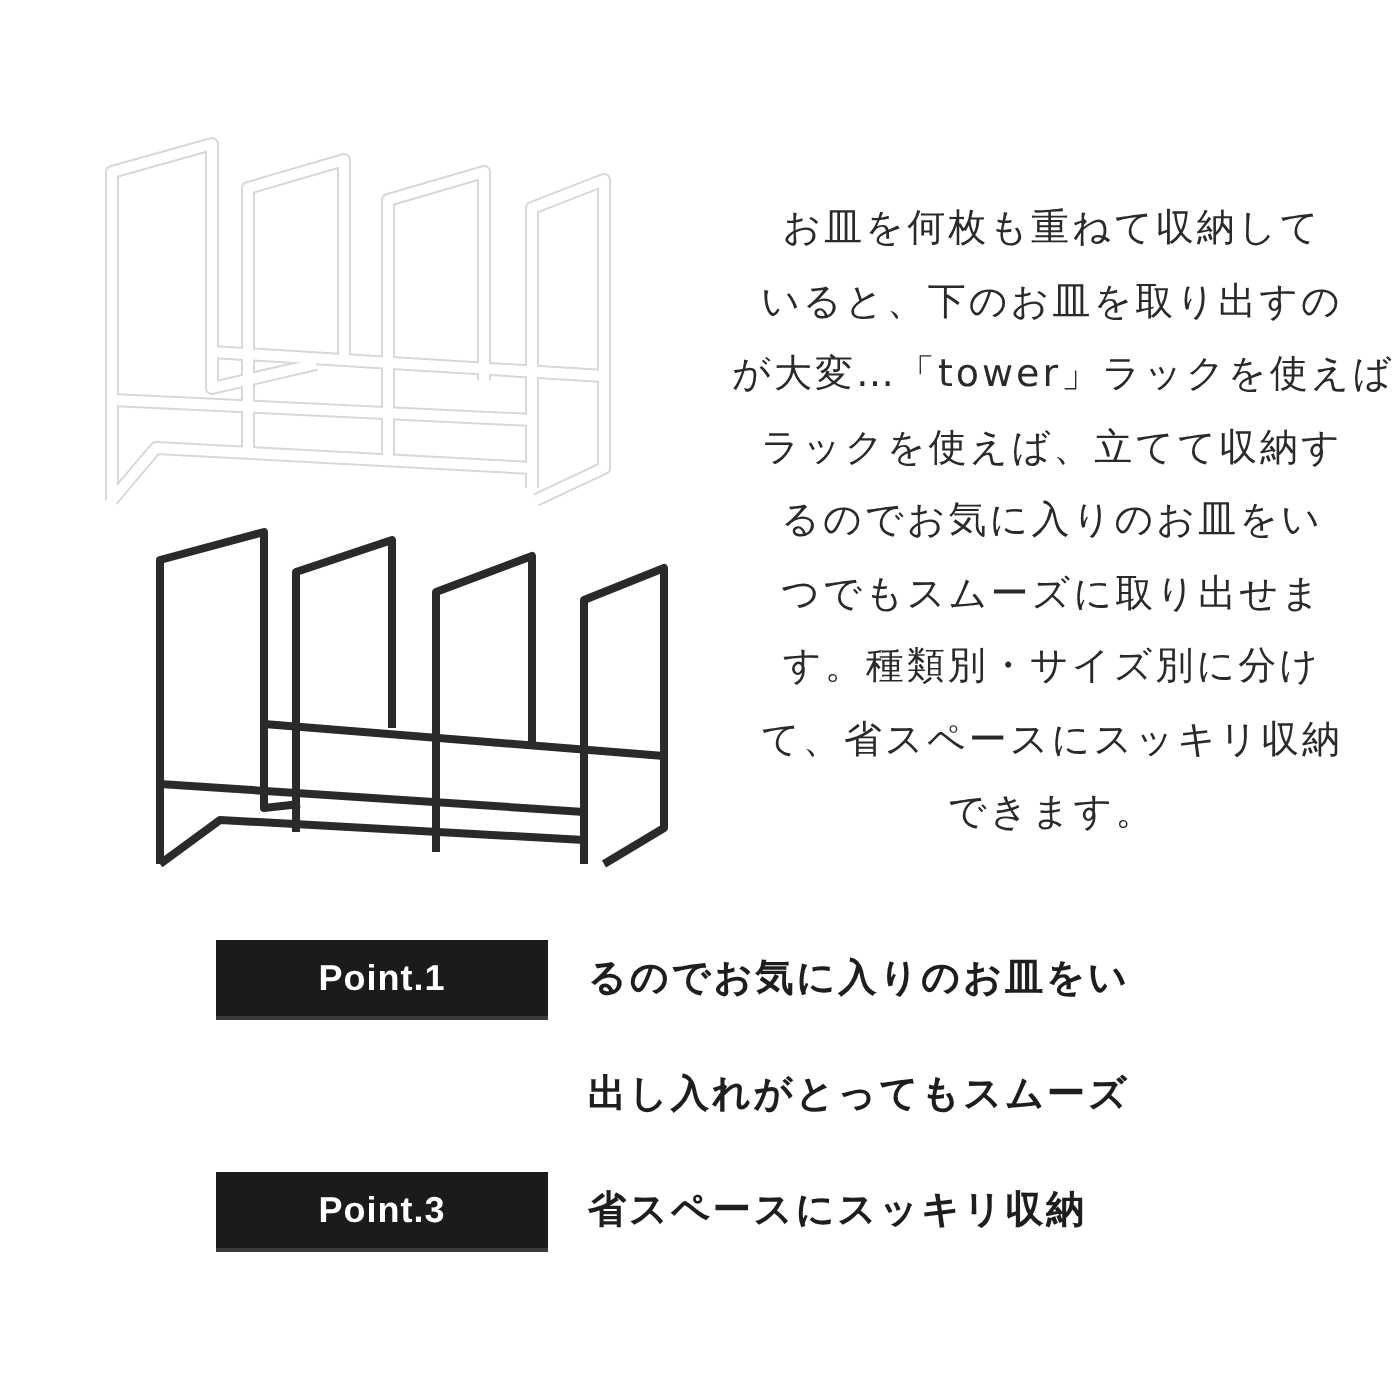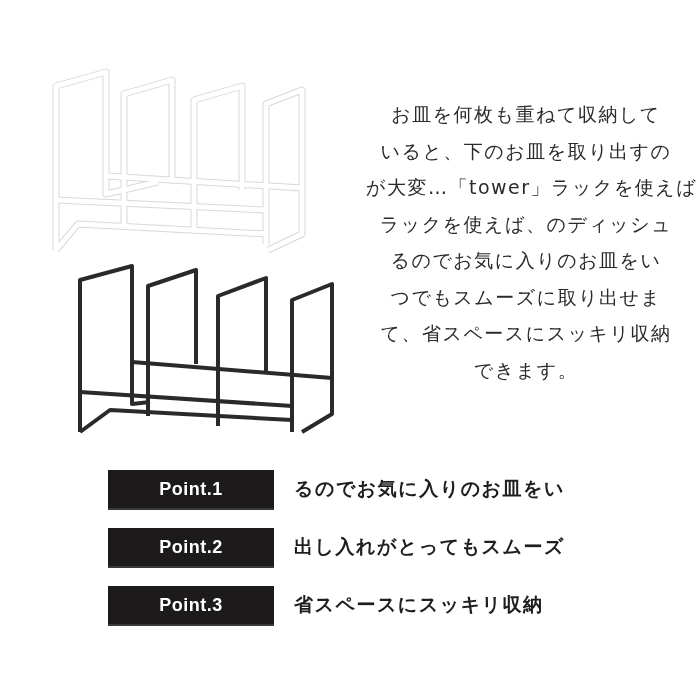--- a/index.html
+++ b/index.html
@@ -52,31 +52,31 @@
     <path d="M10 136 L222 150"></path>
     <path d="M62 106 L262 122"></path>
     <path d="M10 176 L40 154 L222 164"></path>
   </svg>
 </div>
 
 <div class="desc">
   <span class="desc-line">お皿を何枚も重ねて収納して</span>
   <span class="desc-line">いると、下のお皿を取り出すの</span>
   <span class="desc-line">が大変…「tower」ラックを使えば</span>
-  <span class="desc-line">ラックを使えば、のディッシュ</span>
+  <span class="desc-line">ラックを使えば、立てて収納す</span>
   <span class="desc-line">るのでお気に入りのお皿をい</span>
   <span class="desc-line">つでもスムーズに取り出せま</span>
+  <span class="desc-line">す。種類別・サイズ別に分け</span>
   <span class="desc-line">て、省スペースにスッキリ収納</span>
   <span class="desc-line">できます。</span>
 </div>
 
 <div class="point-row" style="top:470px;">
   <div class="point-box">Point.1</div>
   <div class="point-text">るのでお気に入りのお皿をい</div>
 </div>
 <div class="point-row" style="top:528px;">
-  <div class="point-box">Point.2</div>
   <div class="point-text">出し入れがとってもスムーズ</div>
 </div>
 <div class="point-row" style="top:586px;">
   <div class="point-box">Point.3</div>
   <div class="point-text">省スペースにスッキリ収納</div>
 </div>
 
 </body></html>

